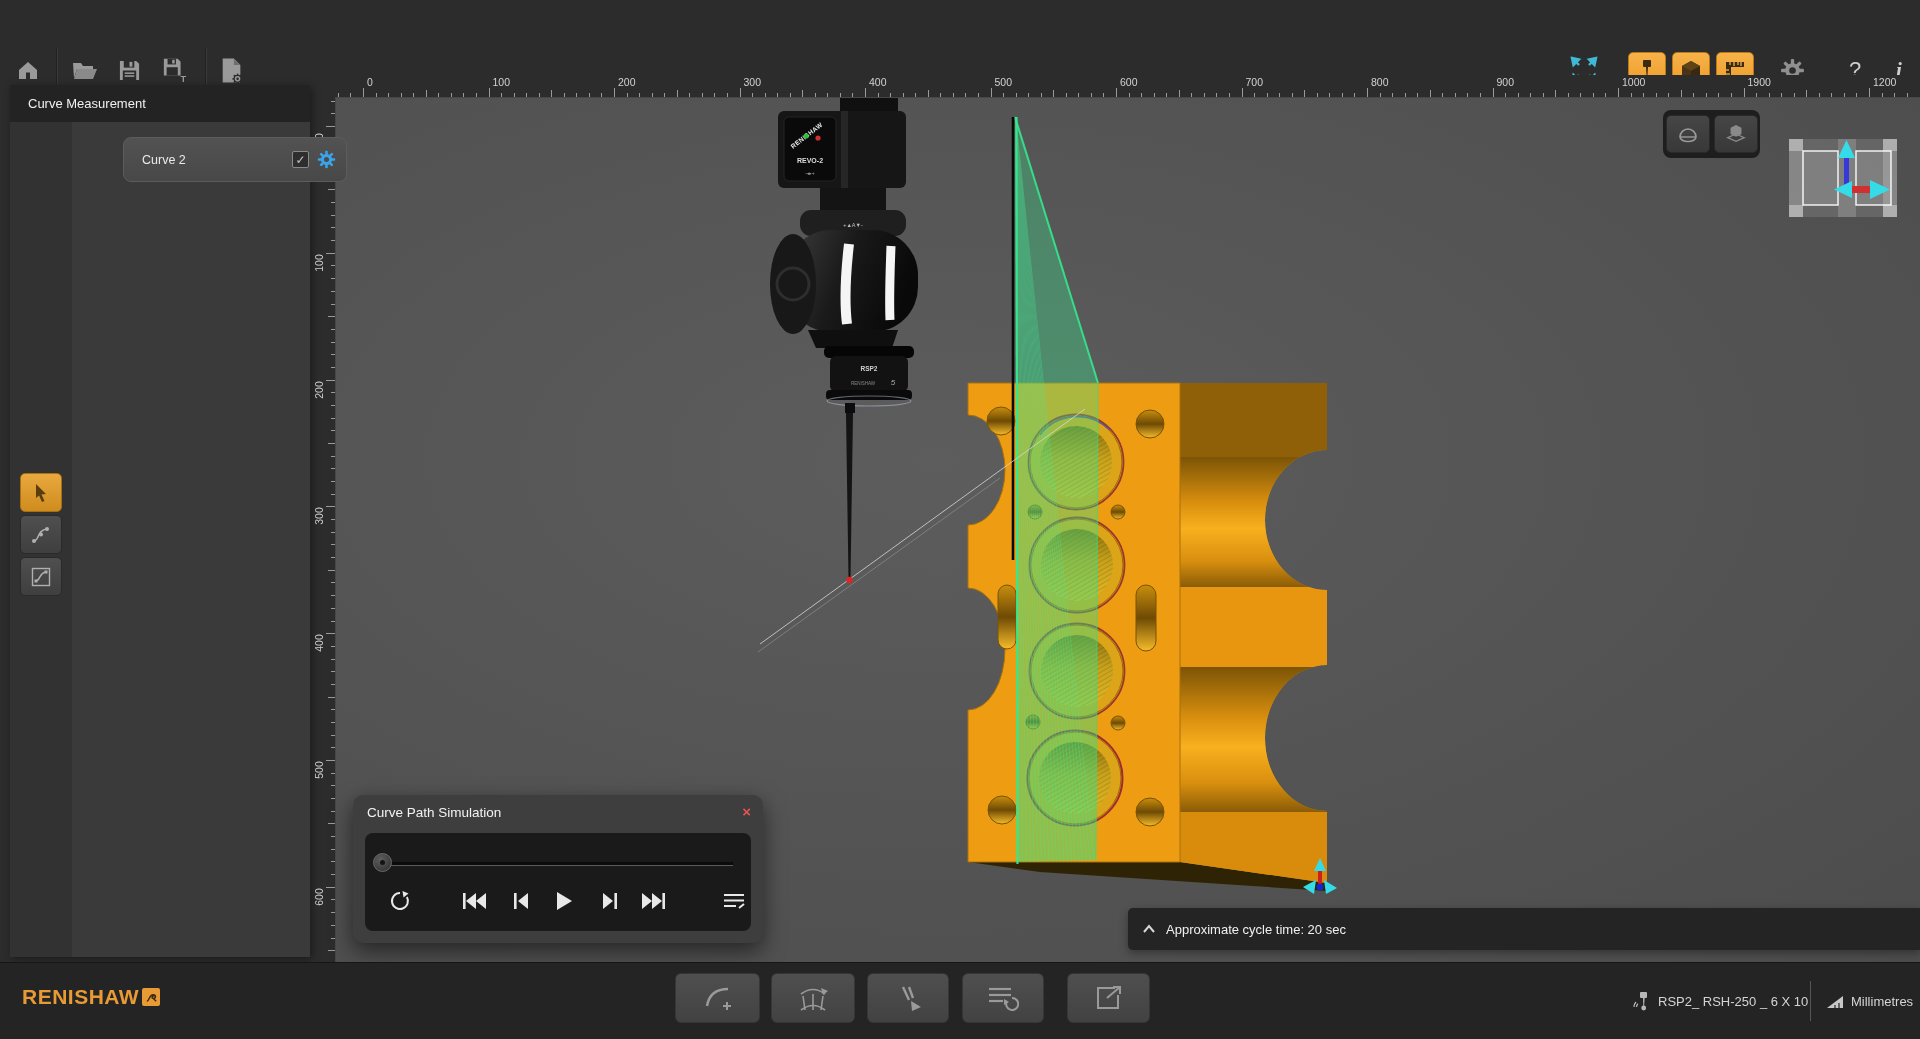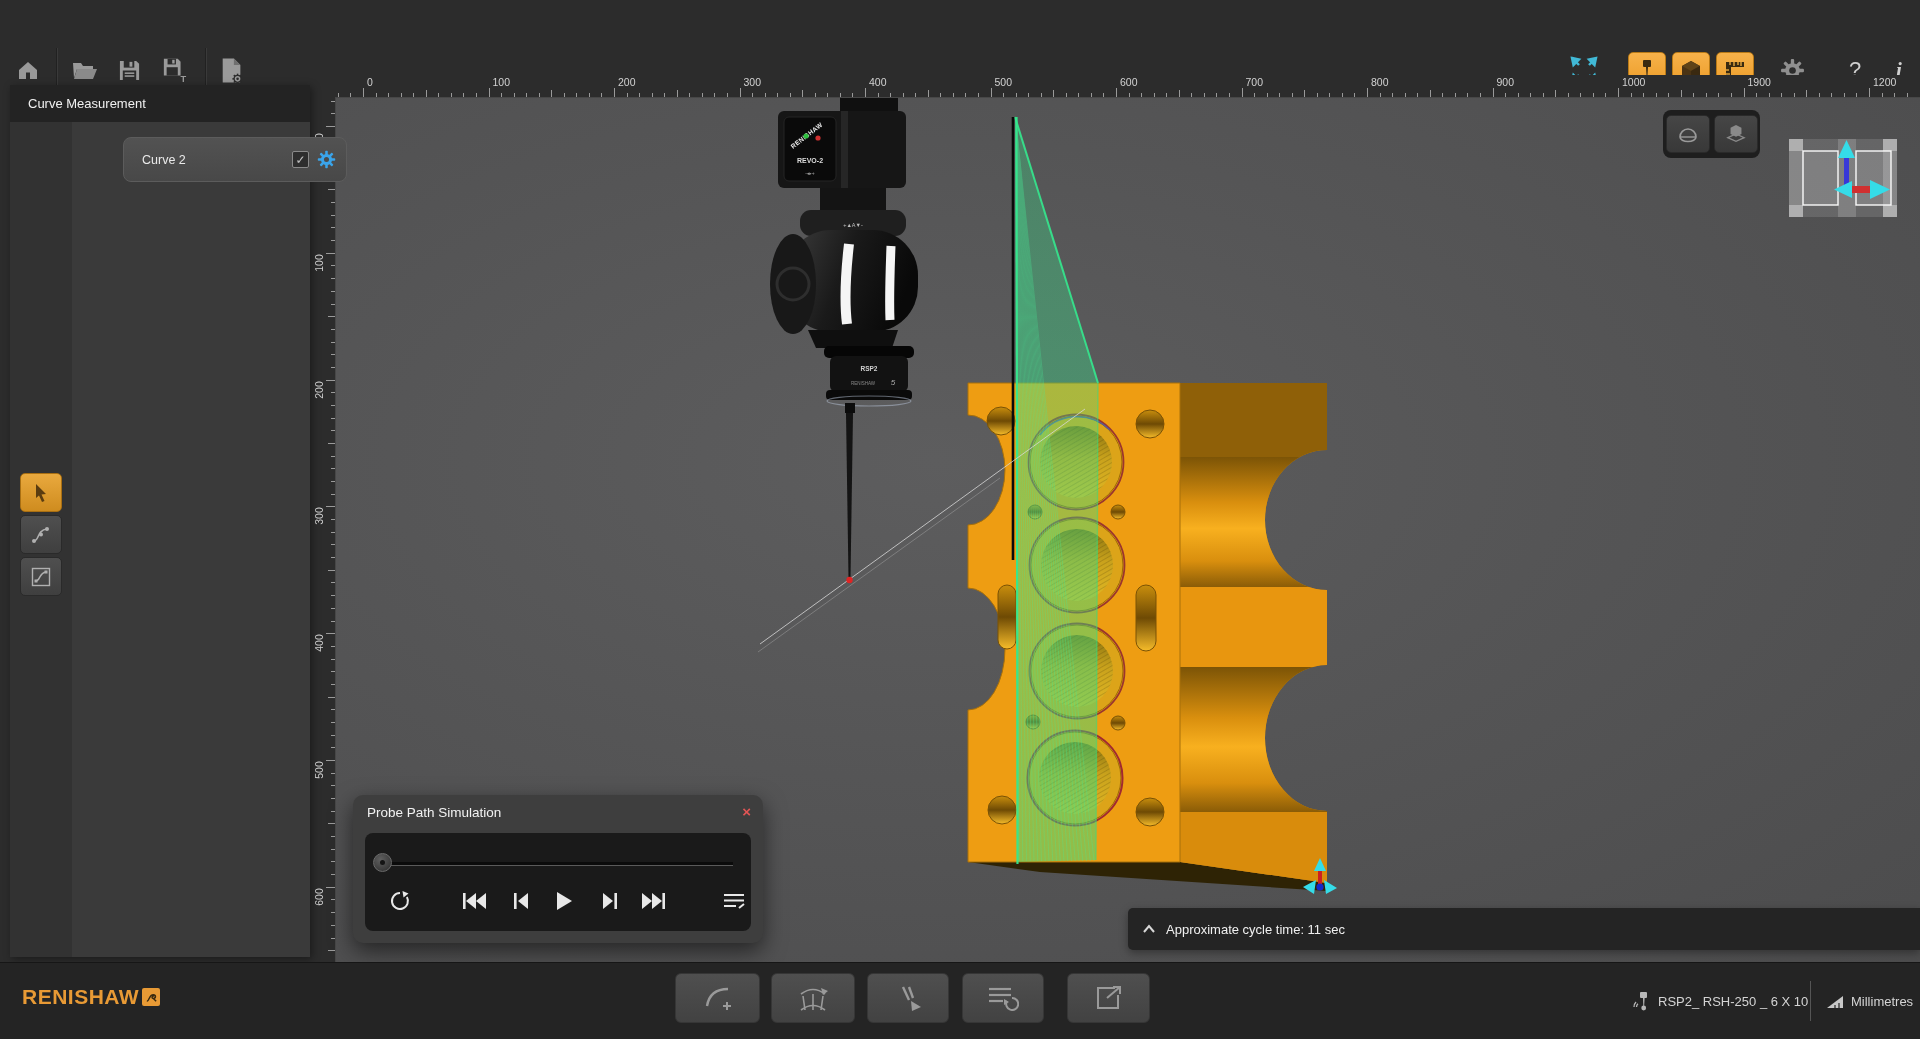--- a/index.html
+++ b/index.html
@@ -653,21 +653,21 @@
     </div>
     <div class="pillbtn">
       <svg width="22" height="20" viewBox="0 0 22 22">
           <path d="M11 1 L17 4 V11 L11 14 L5 11 V4 Z" fill="#8a8a8a"></path>
           <path d="M2 15 L11 11 L20 15 L11 19 Z" fill="none" stroke="#8a8a8a" stroke-width="1.4"></path>
         </svg>
     </div>
   </div>
 
   <div class="abs dialog">
-    <span class="dtitle">Probe Path Simulation</span>
+    <span class="dtitle">Curve Path Simulation</span>
     <span class="dclose">×</span>
     <div class="dinner">
       <div class="slider-track"></div>
       <div class="slider-knob">
           <i></i>
         </div>
       <div class="tr-btn" style="left:18px;">
         <svg width="22" height="22" viewBox="0 0 22 22">
             <path d="M11 3 a8 8 0 1 0 6.9 4" fill="none" stroke="#e8e8e8" stroke-width="2"></path>
             <polygon points="13.5,1 19.5,3.5 14.5,7.5" fill="#e8e8e8"></polygon>
@@ -714,21 +714,21 @@
             </g>
           </svg>
       </div>
     </div>
   </div>
 
   <div class="abs cycle-bar">
     <svg width="14" height="10" viewBox="0 0 14 10" style="margin-left:14px;">
         <polyline points="2,8 7,2 12,8" fill="none" stroke="#d8d8d8" stroke-width="2"></polyline>
       </svg>
-    <span class="txt">Approximate cycle time: 11 sec</span>
+    <span class="txt">Approximate cycle time: 20 sec</span>
   </div>
 
   <div class="abs bottombar hatch">
     <div class="logo">
       <span class="word">RENISHAW</span>
       <span class="badge">
         <svg width="13" height="13" viewBox="0 0 14 14">
             <path d="M2 11 C5 11 4 4 9 4 C12 4 12 8 9 8 C7 8 7 5 10 5 M9 8 L12 11" stroke="#3a2a10" stroke-width="1.6" fill="none"></path>
           </svg>
       </span>

